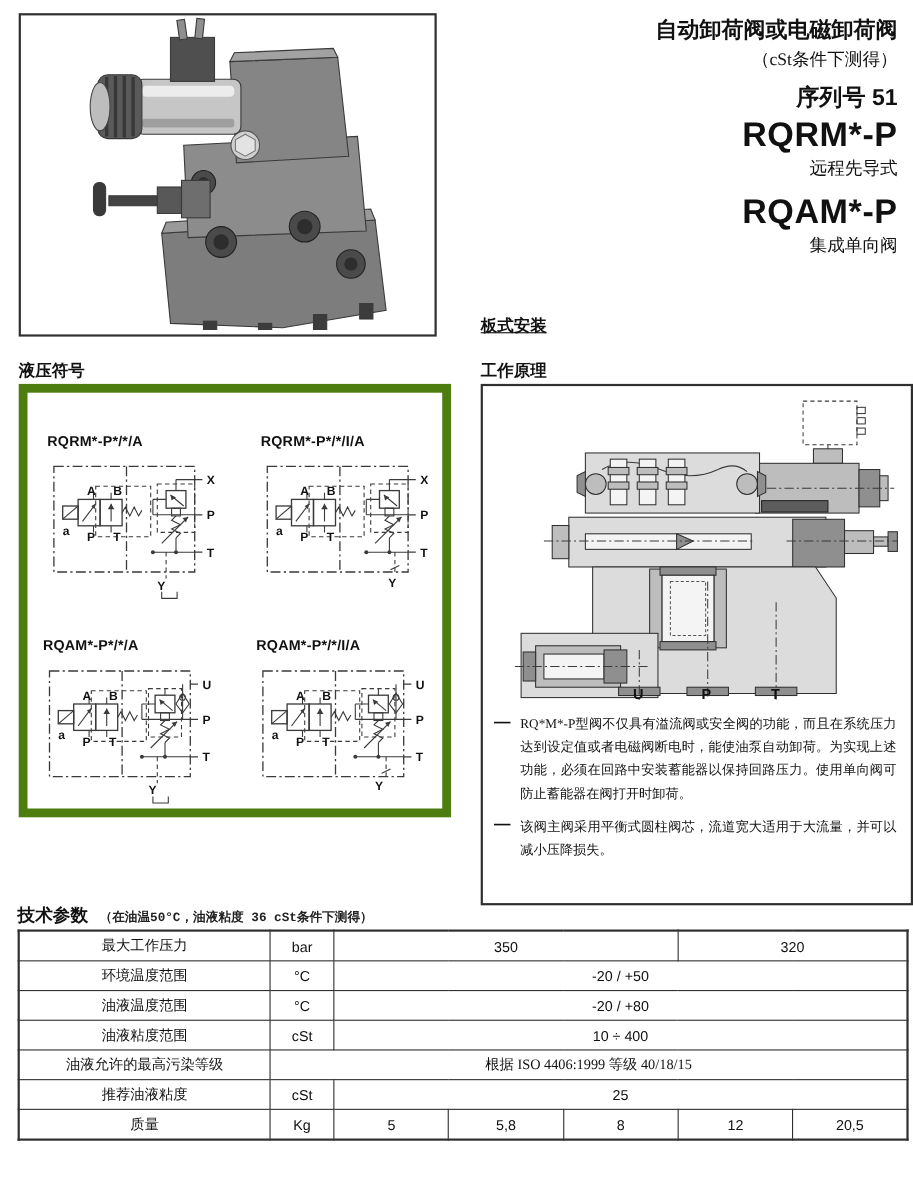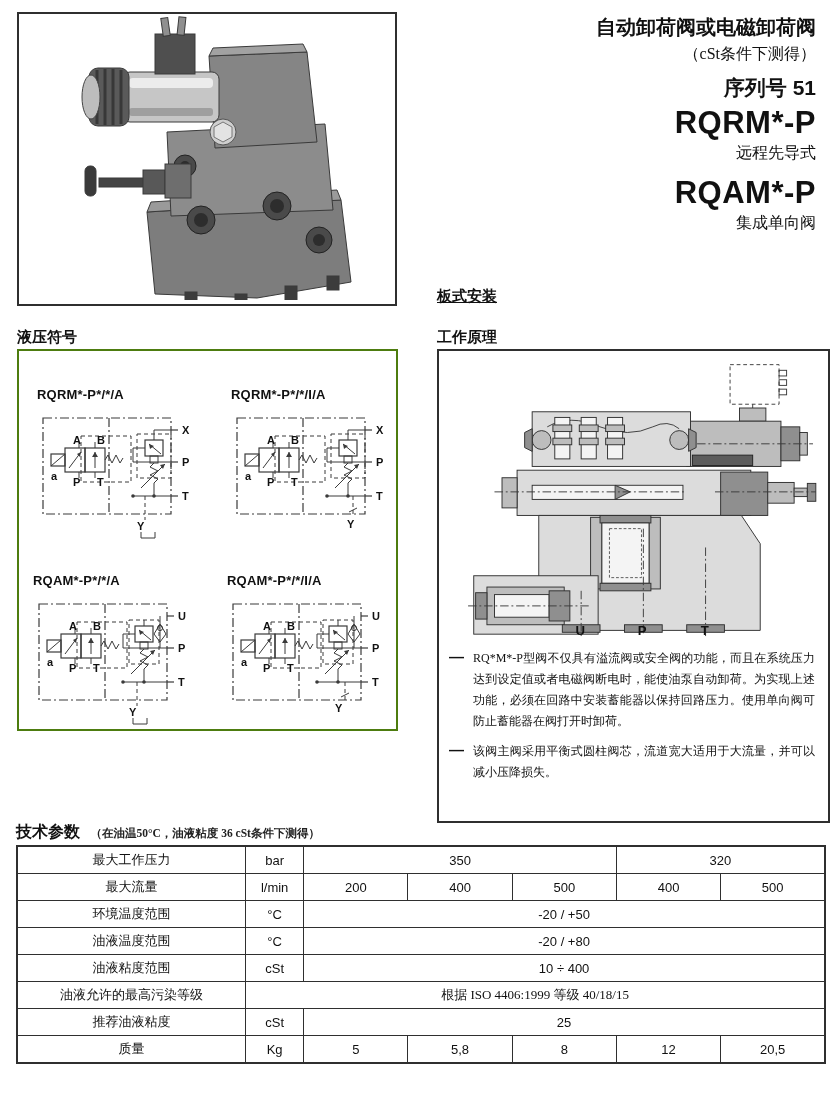--- a/index.html
+++ b/index.html
@@ -20,21 +20,21 @@
   .t-mdesc{font-size:16px;margin-top:3px;font-family:"Liberation Serif",serif;}
   .t-model2{margin-top:12px;}
   .mounting{left:437px;top:287px;font-size:15px;font-weight:bold;text-decoration:underline;}
 
   
   .sec-h{font-size:15px;font-weight:bold;}
   .sym-h{left:17px;top:328px;}
   .wp-h{left:437px;top:328px;}
 
   
-  .sym-box{left:17px;top:349px;width:377px;height:378px;border:2px solid #4d7c0f;background:#fff;}
+  .sym-box{left:17px;top:349px;width:377px;height:378px;border:8px solid #4d7c0f;background:#fff;}
   .diagram{position:absolute;width:178px;}
   .diagram-title{font-size:13px;font-weight:bold;letter-spacing:.2px;margin-bottom:2px;}
   .ln{stroke:#3a3a3a;stroke-width:1.2;fill:none;}
   .lnthin{stroke:#3a3a3a;stroke-width:1;fill:none;}
   .dash{stroke-dasharray:4 3;}
   .dashdot{stroke-dasharray:9 3 2 3;}
   .lbl{font:bold 11px "Liberation Sans",sans-serif;fill:#111;}
   .dot{fill:#3a3a3a;}
 
   
@@ -47,21 +47,21 @@
   .cs-light{fill:#dcdcdc;stroke:#2f2f2f;stroke-width:1;}
   .cs-mid{fill:#bdbdbd;stroke:#2f2f2f;stroke-width:1;}
   .cs-dark{fill:#8f8f8f;stroke:#2f2f2f;stroke-width:1;}
   .cs-darker{fill:#5c5c5c;stroke:#222;stroke-width:1;}
   .cs-white{fill:#f4f4f4;stroke:#2f2f2f;stroke-width:1;}
   .cs-lbl{font:bold 14px "Liberation Sans",sans-serif;fill:#111;}
 
   
   .specs-head{left:16px;top:822px;width:800px;}
   .specs-head .h{font-size:16px;font-weight:bold;display:inline-block;}
-  .specs-head .note{font-size:11.5px;display:inline-block;margin-left:6px;font-family:Liberation Serif, serif;font-weight:bold;color:#222;}
+  .specs-head .note{font-size:11.5px;display:inline-block;margin-left:6px;font-family:Liberation Mono, monospace;font-weight:bold;color:#222;}
   table.specs{left:16px;top:845px;position:absolute;border-collapse:collapse;width:810px;table-layout:fixed;
               font-size:13px;}
   table.specs td,table.specs th{border:1px solid #2f2f2f;padding:0 4px;height:26px;text-align:center;
               overflow:hidden;white-space:nowrap;}
   table.specs tr.hrow th{height:29px;font-size:13.5px;font-weight:bold;border-bottom:2px solid #2f2f2f;}
   table.specs{border:2px solid #2f2f2f;}
   td.pname{text-align:left;padding-left:14px;font-family:"Liberation Serif",serif;}
   .serif{font-family:"Liberation Serif",serif;}
 
   
@@ -472,29 +472,20 @@
         <col style="width:104px">
     </colgroup>
     <tbody>
     <tr>
       <td class="pname">最大工作压力</td>
       <td>bar</td>
       <td colspan="3">350</td>
       <td colspan="2">320</td>
     </tr>
     <tr>
-      <td class="pname">最大流量</td>
-      <td>l/min</td>
-      <td>200</td>
-      <td>400</td>
-      <td>500</td>
-      <td>400</td>
-      <td>500</td>
-    </tr>
-    <tr>
       <td class="pname">环境温度范围</td>
       <td>°C</td>
       <td colspan="5">-20 / +50</td>
     </tr>
     <tr>
       <td class="pname">油液温度范围</td>
       <td>°C</td>
       <td colspan="5">-20 / +80</td>
     </tr>
     <tr>

